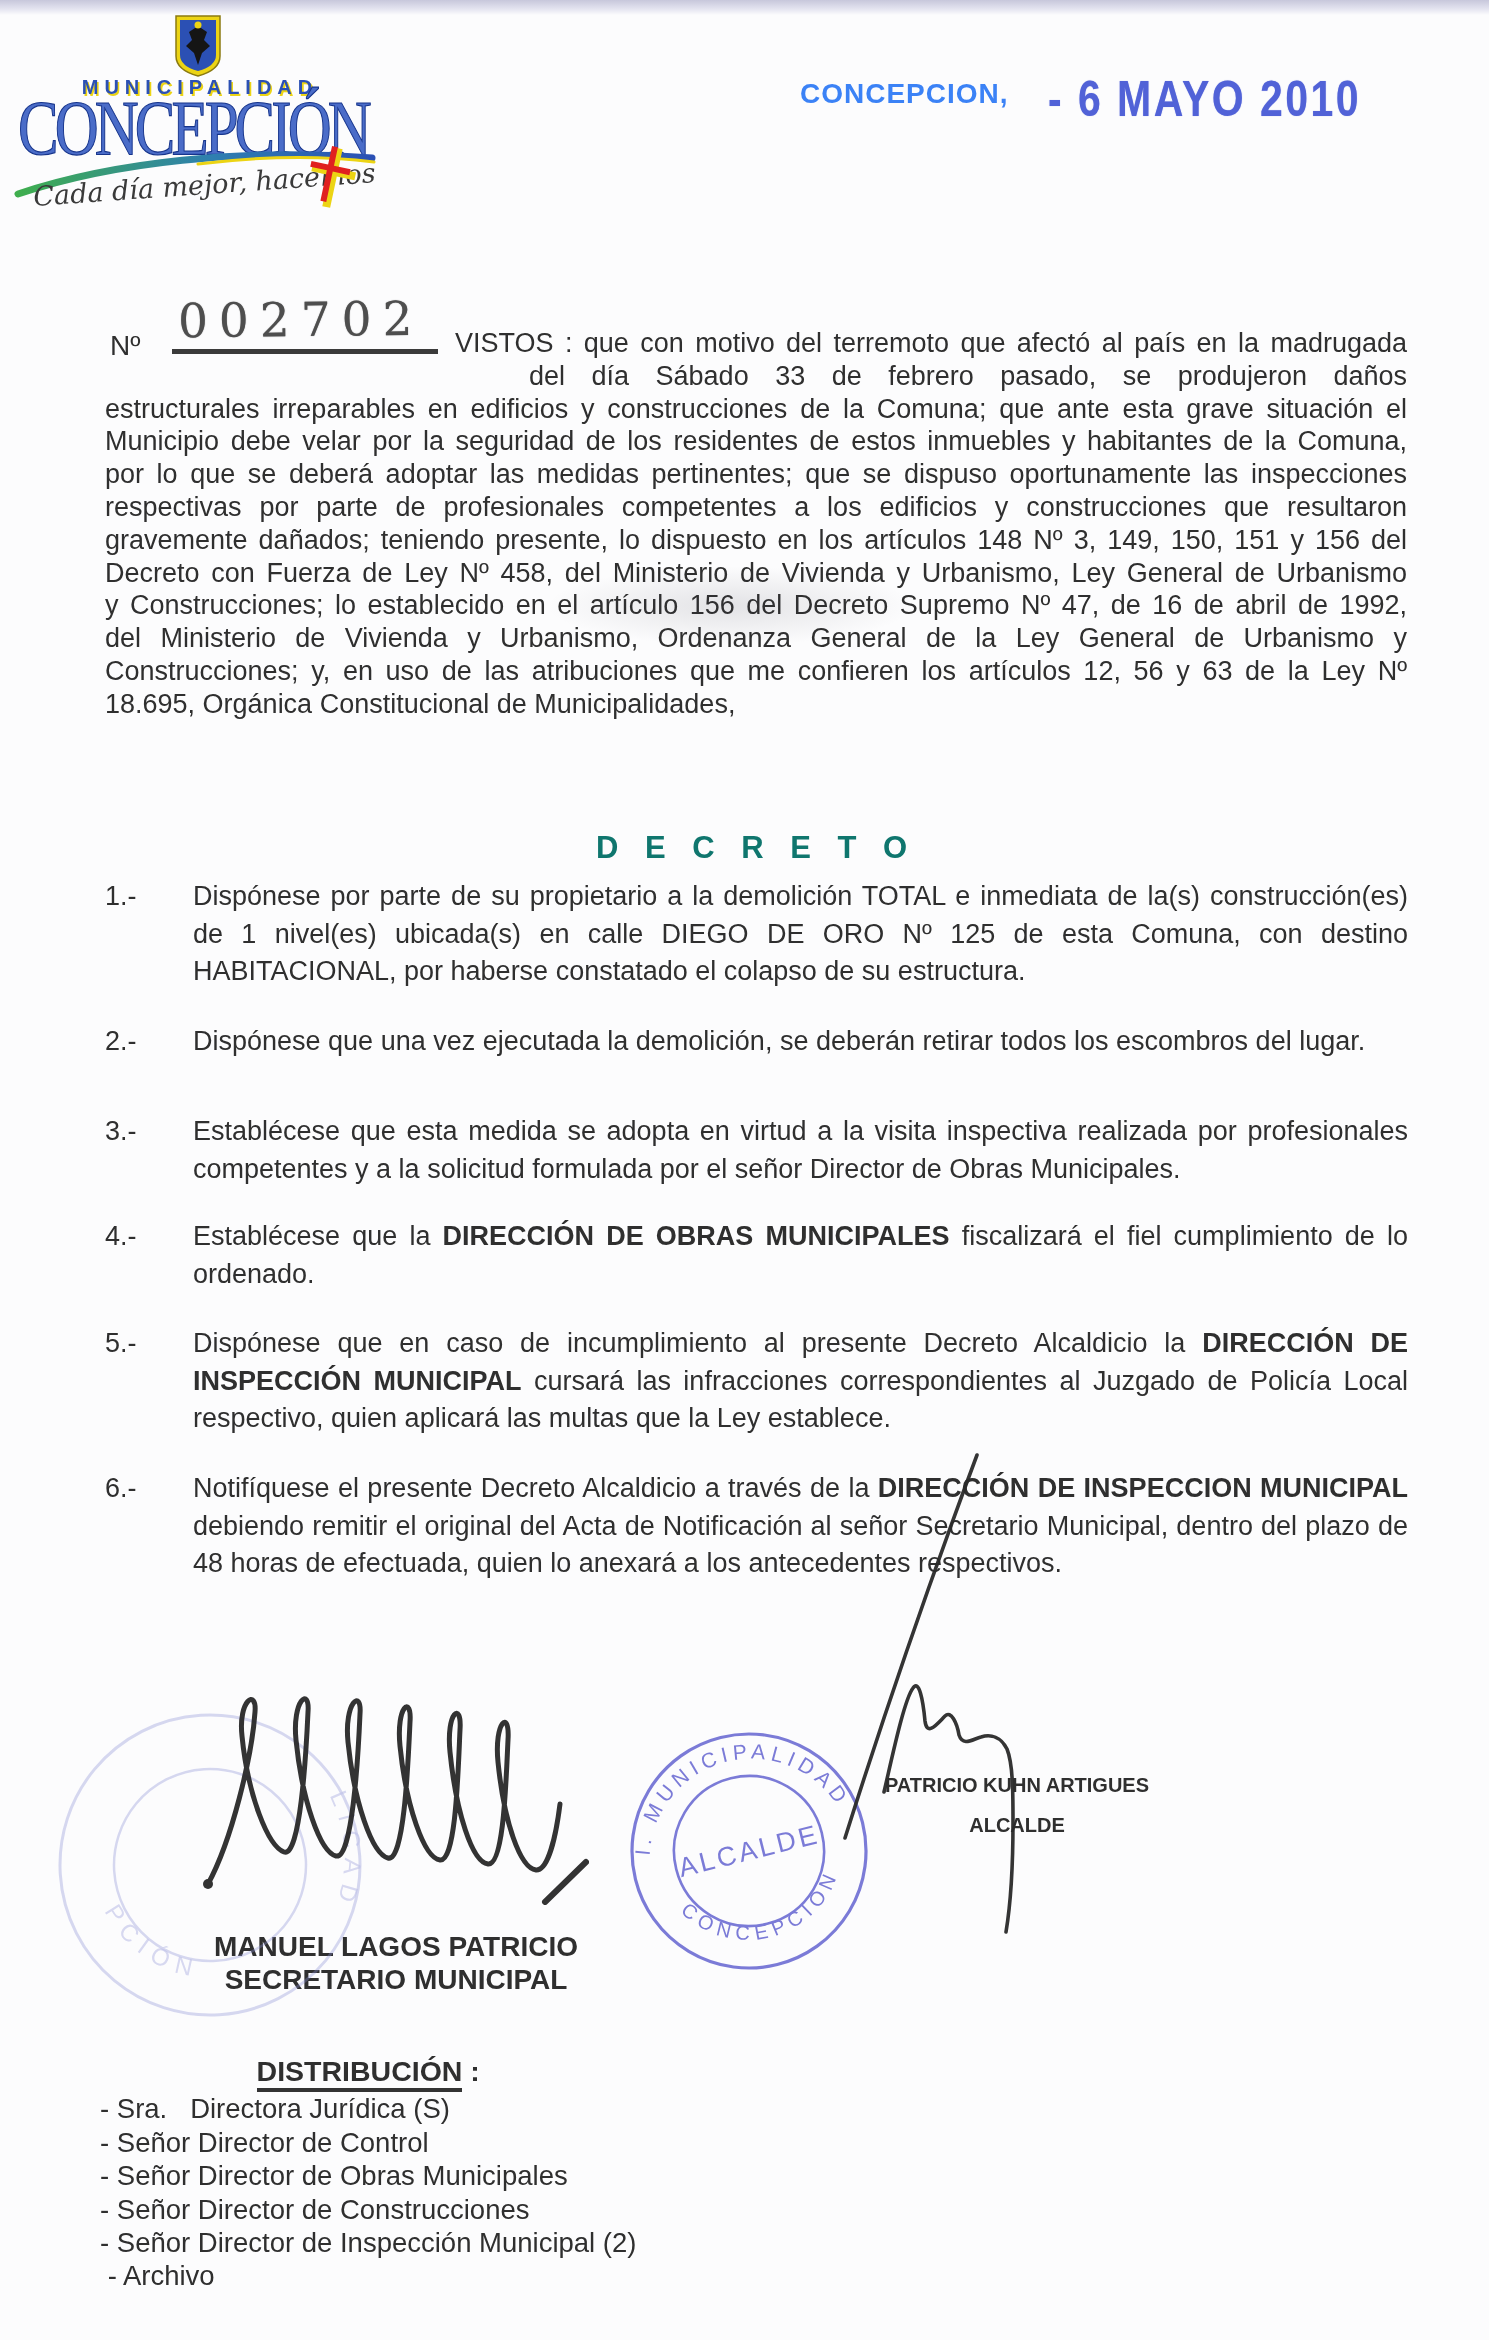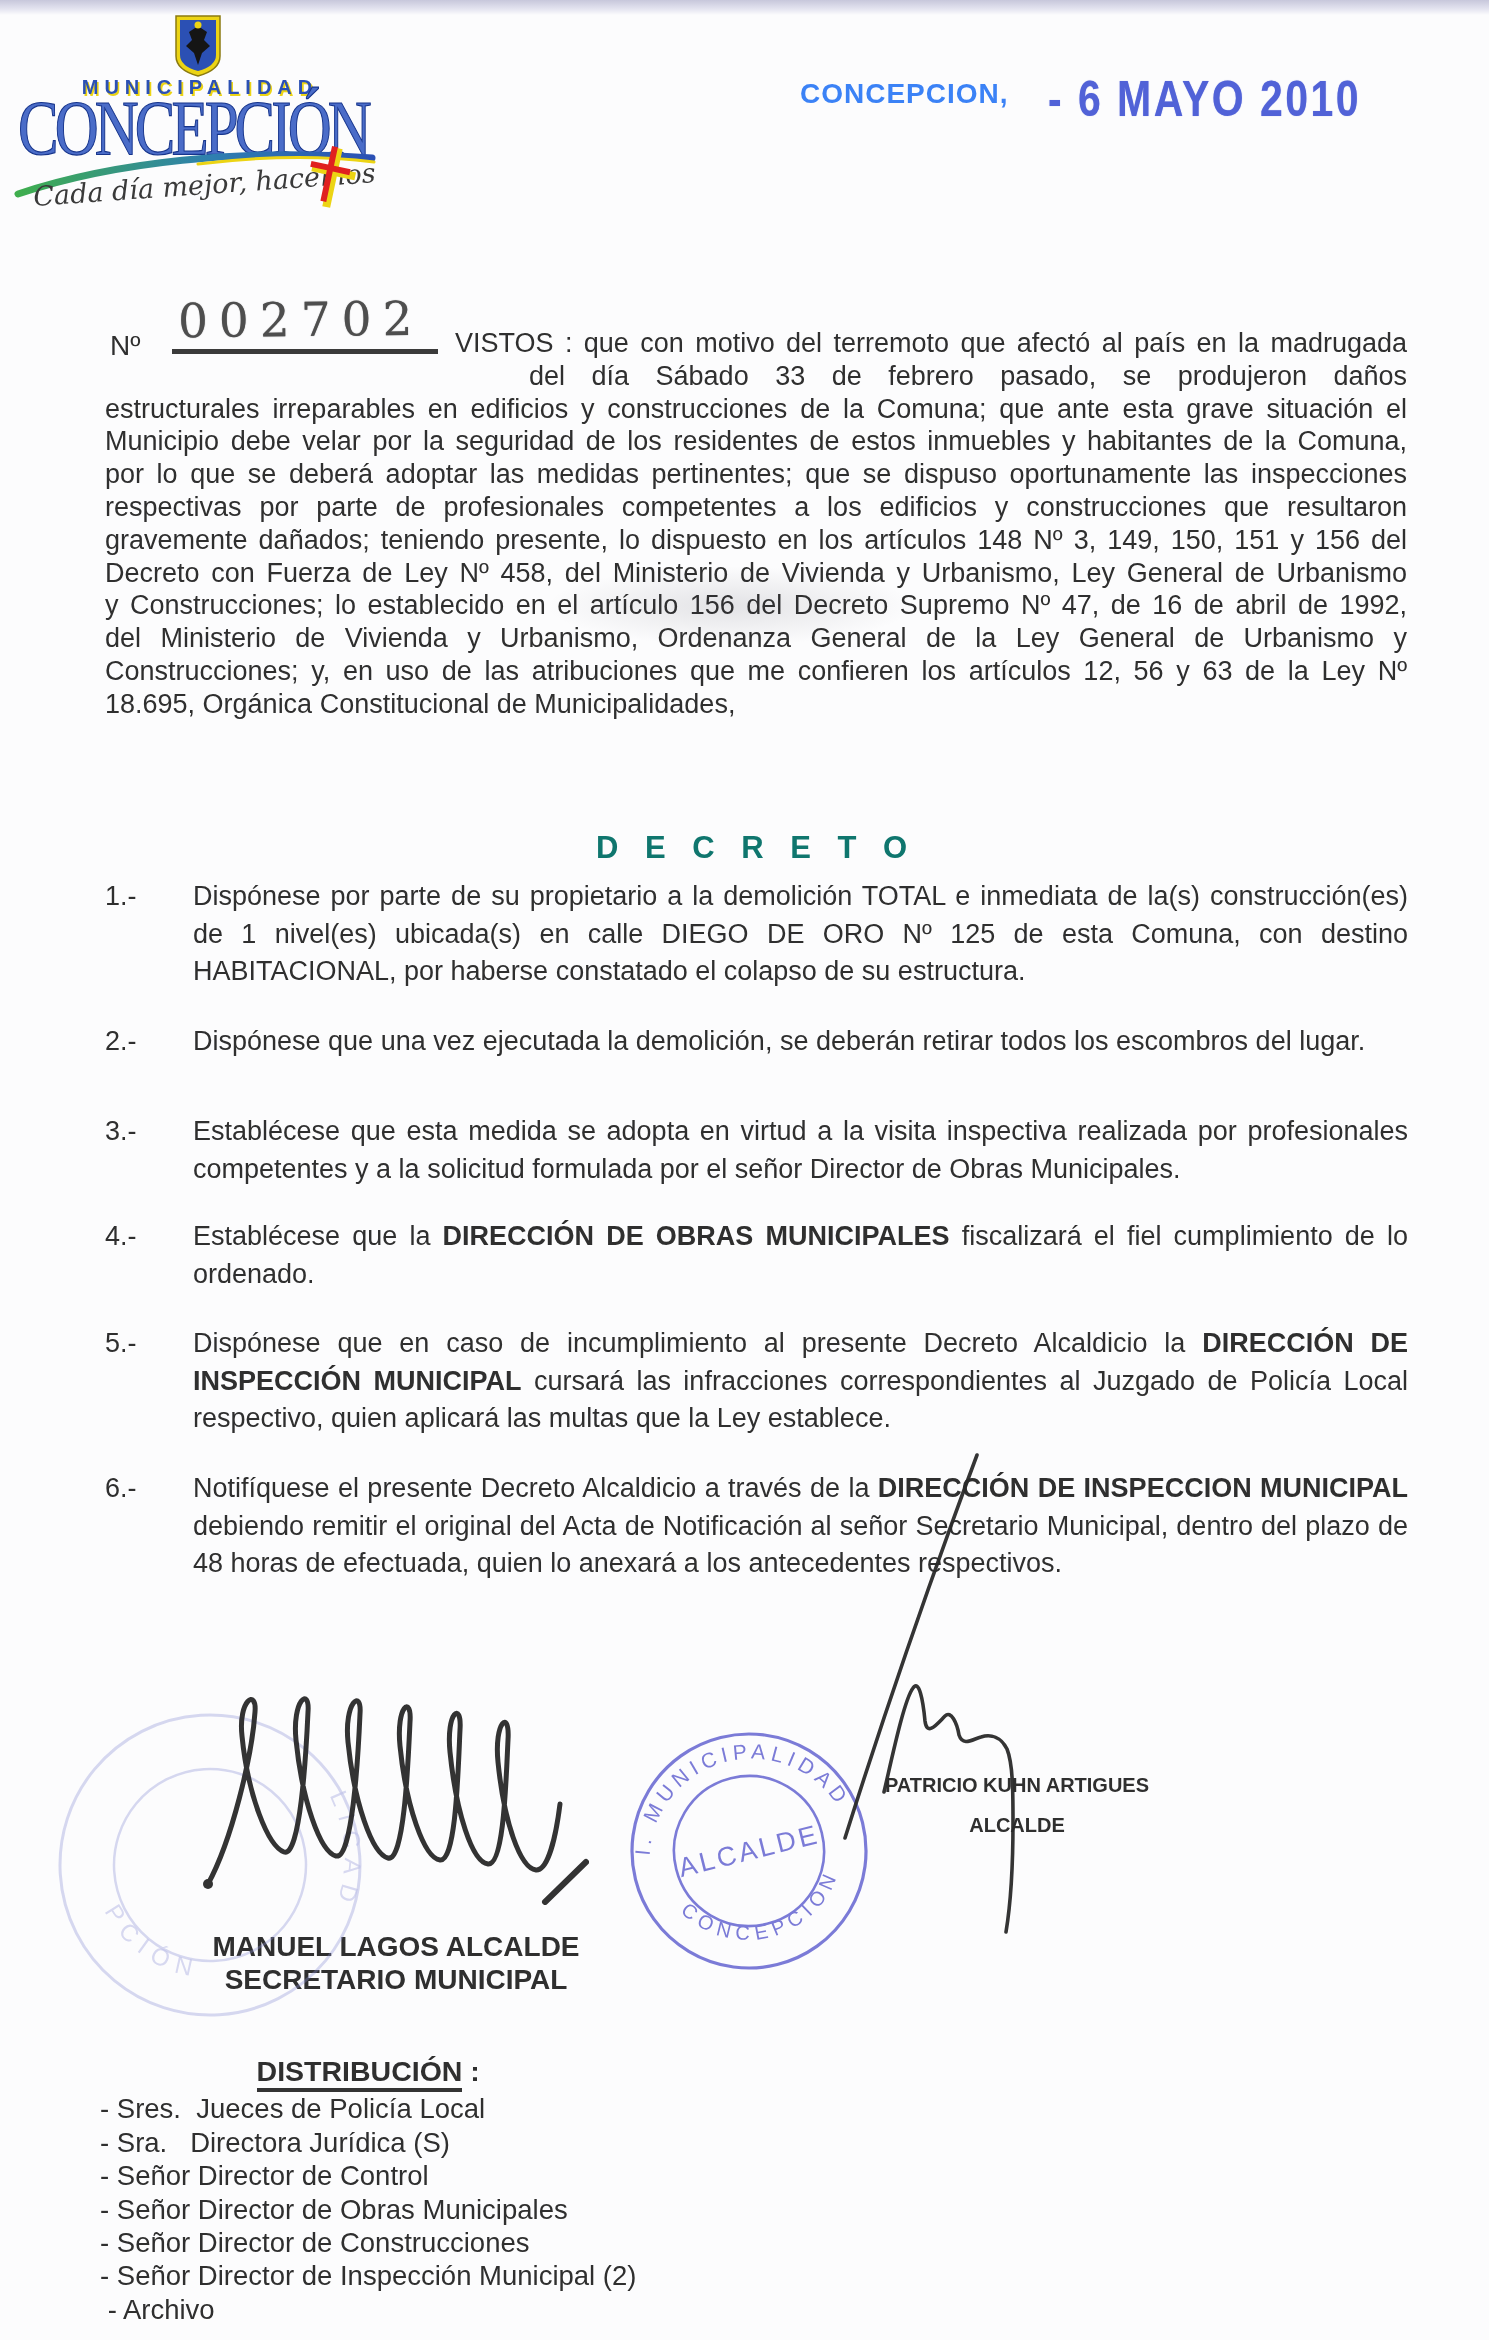--- a/index.html
+++ b/index.html
@@ -168,32 +168,31 @@
       <circle cx="124" cy="124" r="75" fill="none" style="stroke:var(--stamp-blue,#6a6ad2)" stroke-width="2.6"></circle>
       <g style="fill:var(--stamp-blue,#6a6ad2)" font-size="21" letter-spacing="5">
         <text text-anchor="middle"><textPath href="#stop" startOffset="50%">I. MUNICIPALIDAD</textPath></text>
         <text text-anchor="middle" font-size="20" letter-spacing="6"><textPath href="#sbot" startOffset="50%">CONCEPCION</textPath></text>
         <text x="124" y="133" text-anchor="middle" font-size="27" letter-spacing="3">ALCALDE</text>
       </g>
     </g>
   </svg>
 
   <div class="secretary-block">
-    <div>MANUEL LAGOS ALCALDE</div>
+    <div>MANUEL LAGOS PATRICIO</div>
     <div>SECRETARIO MUNICIPAL</div>
   </div>
   <div class="mayor-block">
     <div>PATRICIO KUHN ARTIGUES</div>
     <div>ALCALDE</div>
   </div>
 
   <div class="dist">
     <div class="dist-head"><span class="w">DISTRIBUCIÓN</span><span> :</span></div>
     <div id="dist-items">
-        <div class="dist-item">- Sres.  Jueces de Policía Local</div>
         <div class="dist-item">- Sra.   Directora Jurídica (S)</div>
         <div class="dist-item">- Señor Director de Control</div>
         <div class="dist-item">- Señor Director de Obras Municipales</div>
         <div class="dist-item">- Señor Director de Construcciones</div>
         <div class="dist-item">- Señor Director de Inspección Municipal (2)</div>
         <div class="dist-item"> - Archivo</div>
       </div>
   </div>
 
   <svg class="sig-overlay" viewBox="0 0 1489 2340">

